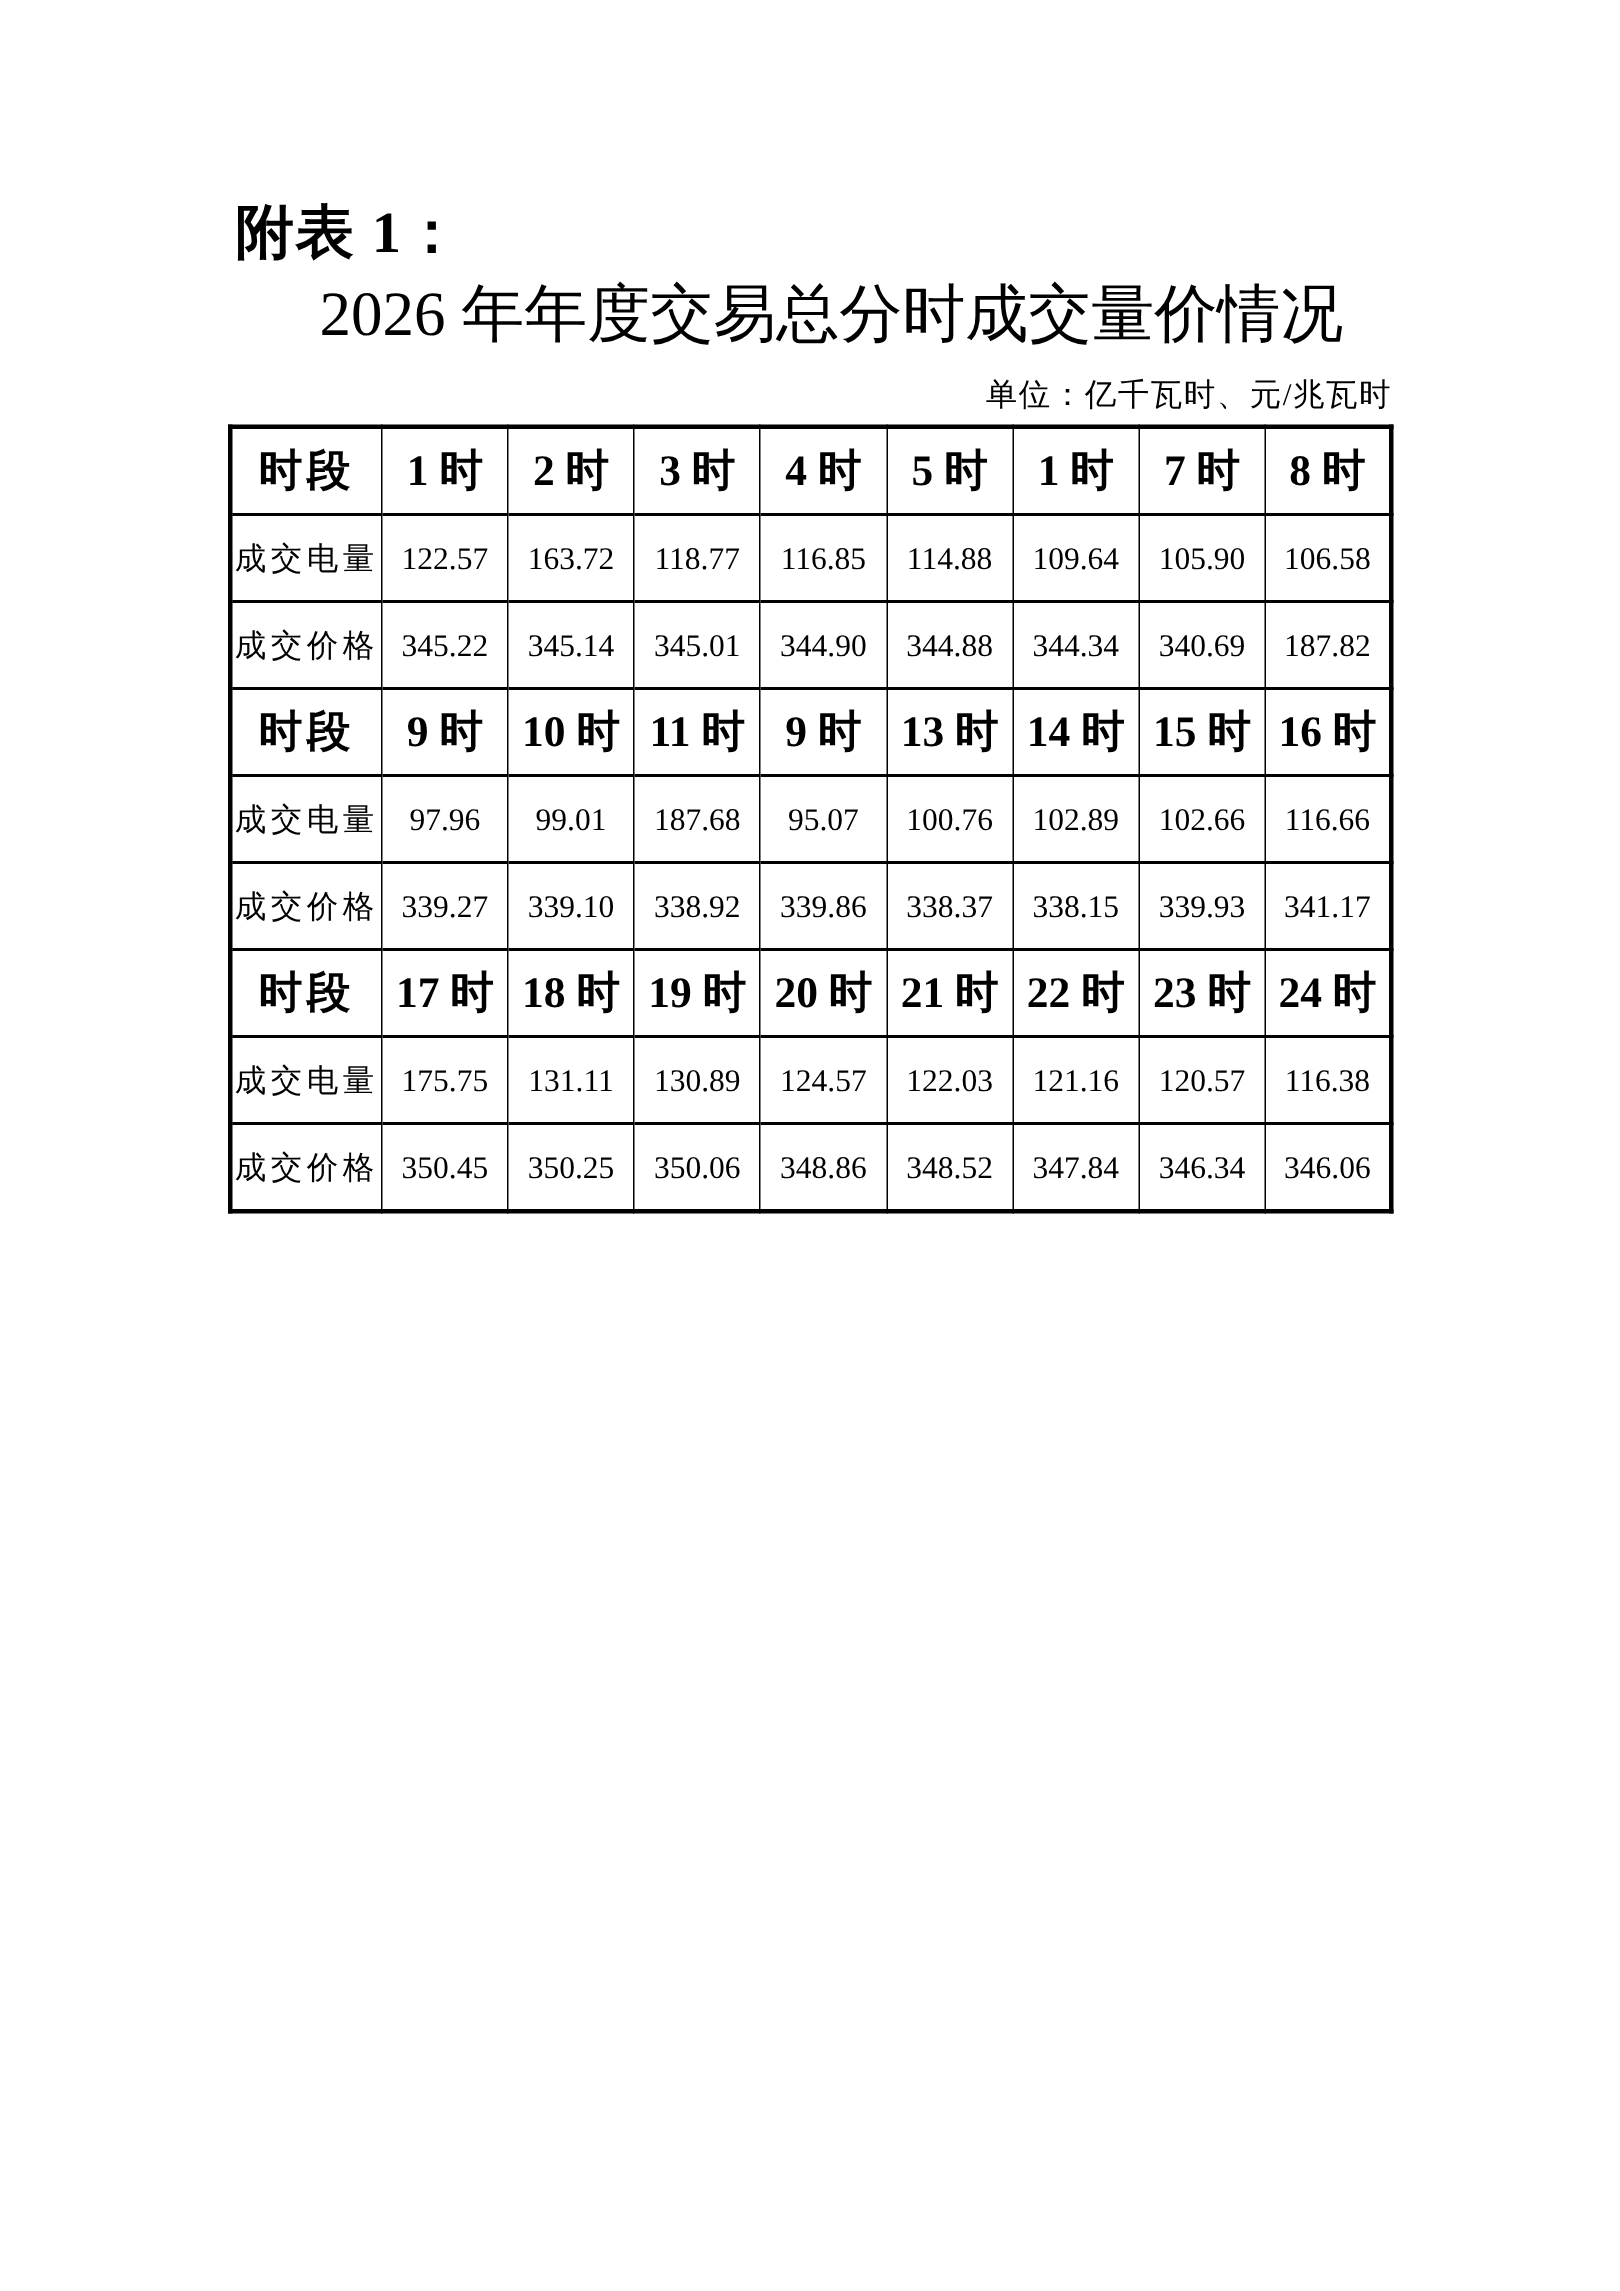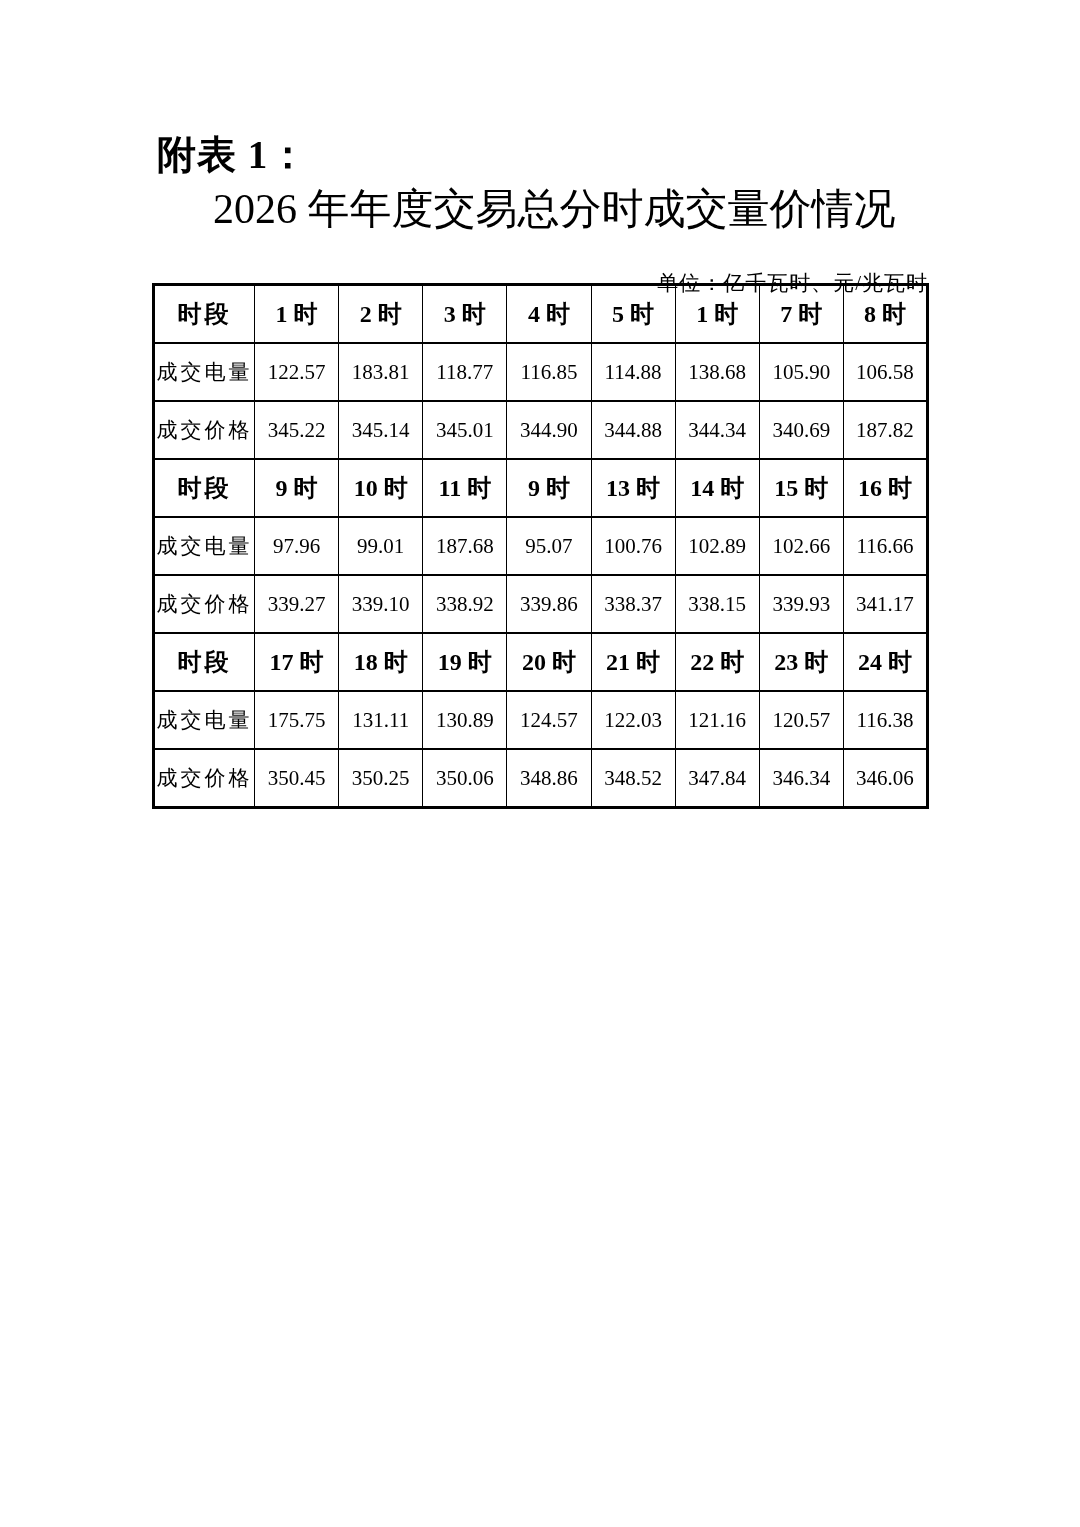--- a/index.html
+++ b/index.html
@@ -29,21 +29,20 @@
     font-weight:400;
     white-space:nowrap;
   }
   .unit-note {
     position:absolute;
     top:249px;
     right:152px;
     font-size:21px;
     letter-spacing:1px;
     white-space:nowrap;
-    margin-top:20px;
   }
   table.trading-table {
     position:absolute;
     left:152px;
     top:283px;
     width:777px;
     table-layout:fixed;
     border-collapse:collapse;
     border:3px solid #000;
   }
@@ -53,21 +52,21 @@
     border-bottom:2px solid #000;
     border-left:1.5px solid #000;
     border-right:1.5px solid #000;
     height:56px;
     padding:0;
     text-align:center;
     vertical-align:middle;
     font-size:21px;
     line-height:1;
   }
-  tr.hdr td { font-weight:700; font-size:24px;margin-top:46px; }
+  tr.hdr td { font-weight:700; font-size:29px;margin-top:46px; }
   td.lbl { letter-spacing:3px; }
 </style>
 </head>
 <body>
 
 <div class="page">
 
   <div class="doc-label">附表 1：</div>
   <div class="doc-title">2026 年年度交易总分时成交量价情况</div>
   <div class="unit-note">单位：亿千瓦时、元/兆瓦时</div>
@@ -92,25 +91,25 @@
         <td>3 时</td>
         <td>4 时</td>
         <td>5 时</td>
         <td>1 时</td>
         <td>7 时</td>
         <td>8 时</td>
       </tr>
       <tr>
         <td class="lbl">成交电量</td>
         <td>122.57</td>
-        <td>183.81</td>
+        <td>163.72</td>
         <td>118.77</td>
         <td>116.85</td>
         <td>114.88</td>
-        <td>138.68</td>
+        <td>109.64</td>
         <td>105.90</td>
         <td>106.58</td>
       </tr>
       <tr>
         <td class="lbl">成交价格</td>
         <td>345.22</td>
         <td>345.14</td>
         <td>345.01</td>
         <td>344.90</td>
         <td>344.88</td>

